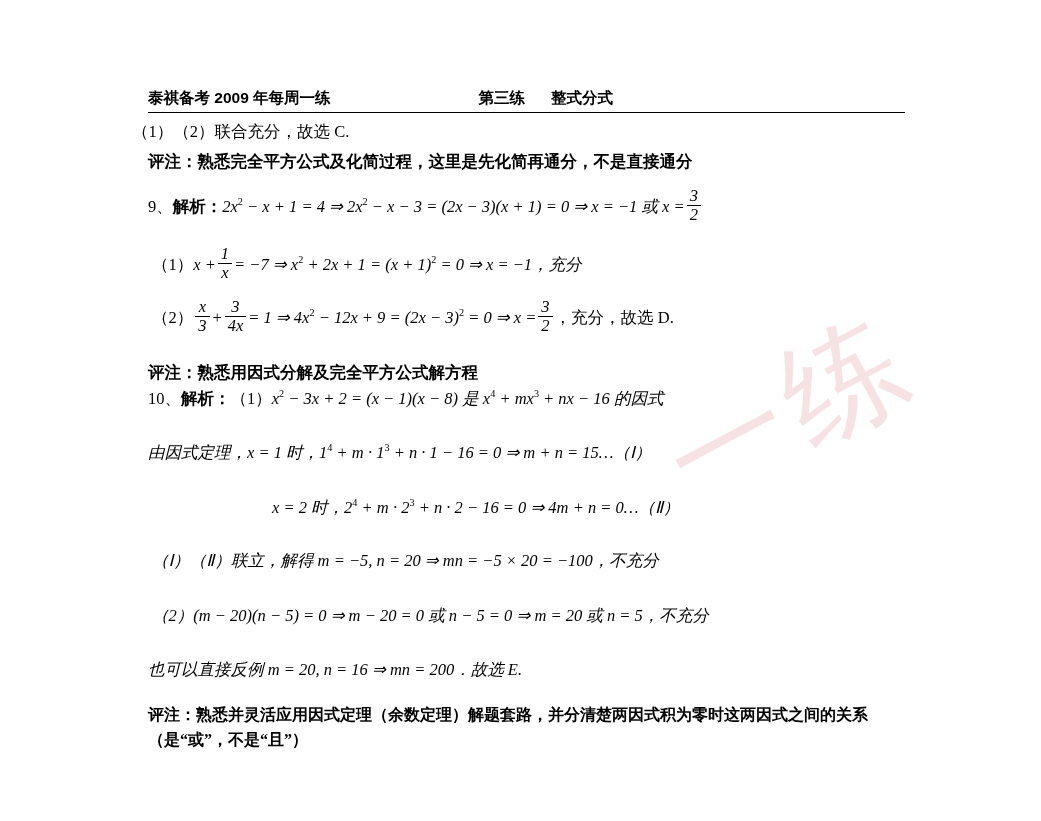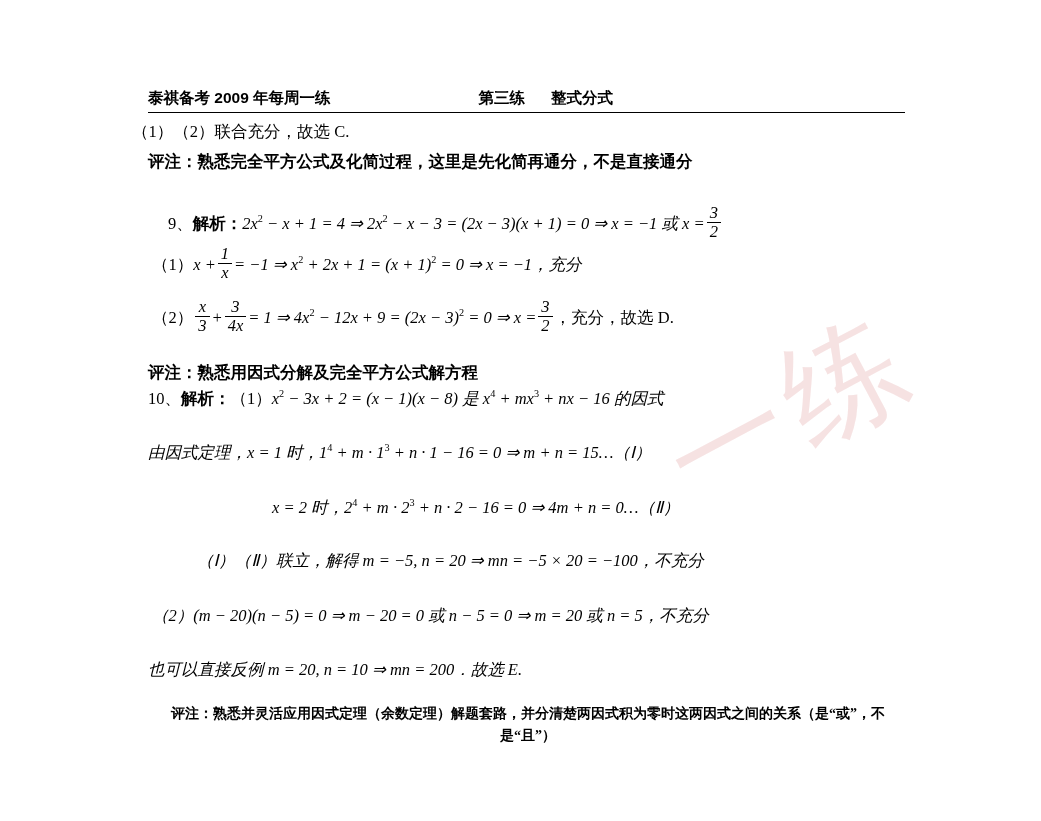--- a/index.html
+++ b/index.html
@@ -100,24 +100,23 @@
     text-align: center;
     font-style: italic;
     line-height: 1.08;
     margin: 0 2px;
   }
   .frac .num { display: block; padding: 0 3px; border-bottom: 1px solid #000; }
   .frac .den { display: block; padding: 0 3px; }
   .cn { font-style: normal; font-family: "Liberation Serif", serif; }
   .wrapline {
     position: absolute;
-    font-size: 14px;
+    font-size: 16px;
     line-height: 1.55;
     white-space: normal;
-    text-align: center;
   }
 </style>
 </head>
 <body>
 
 <div class="page">
 
   <div class="watermark">一练</div>
 
   <div class="content">
@@ -128,26 +127,26 @@
     <div class="rule"></div>
 
     <div class="line" style="left:132px; top:122px;">
       <span class="cn">（1）（2）联合充分，故选 C.</span>
     </div>
 
     <div class="line" style="left:148px; top:152px;">
       <span class="cn bold">评注：</span><span class="cn bold">熟悉完全平方公式及化简过程，这里是先化简再通分，不是直接通分</span>
     </div>
 
-    <div class="line" style="left:148px; top:204px;margin-left:20px;">
+    <div class="line" style="left:148px; top:187px;">
       <span class="cn">9、</span><span class="cn bold">解析：</span><span class="math">2x</span><sup>2</sup><span class="math"> − x + 1 = 4 ⇒ 2x</span><sup>2</sup><span class="math"> − x − 3 = (2x − 3)(x + 1) = 0 ⇒ x = −1 或 x =</span><span class="frac"><span class="num">3</span><span class="den">2</span></span>
     </div>
 
     <div class="line" style="left:152px; top:245px;">
-      <span class="cn">（1）</span><span class="math">x +</span><span class="frac"><span class="num">1</span><span class="den">x</span></span><span class="math">= −1 ⇒ x</span><sup>2</sup><span class="math"> + 2x + 1 = (x + 1)</span><sup>2</sup><span class="math"> = 0 ⇒ x = −1，充分</span>
+      <span class="cn">（1）</span><span class="math">x +</span><span class="frac"><span class="num">1</span><span class="den">x</span></span><span class="math">= −7 ⇒ x</span><sup>2</sup><span class="math"> + 2x + 1 = (x + 1)</span><sup>2</sup><span class="math"> = 0 ⇒ x = −1，充分</span>
     </div>
 
     <div class="line" style="left:152px; top:298px;">
       <span class="cn">（2）</span><span class="frac"><span class="num">x</span><span class="den">3</span></span><span class="math">+</span><span class="frac"><span class="num">3</span><span class="den">4x</span></span><span class="math">= 1 ⇒ 4x</span><sup>2</sup><span class="math"> − 12x + 9 = (2x − 3)</span><sup>2</sup><span class="math"> = 0 ⇒ x =</span><span class="frac"><span class="num">3</span><span class="den">2</span></span><span class="cn">，充分，故选 D.</span>
     </div>
 
     <div class="line" style="left:148px; top:355px;margin-top:8px;">
       <span class="cn bold">评注：</span><span class="cn bold">熟悉用因式分解及完全平方公式解方程</span>
     </div>
 
@@ -156,30 +155,30 @@
     </div>
 
     <div class="line" style="left:148px; top:442px;">
       <span class="math">由因式定理，x = 1 时，1</span><sup>4</sup><span class="math"> + m · 1</span><sup>3</sup><span class="math"> + n · 1 − 16 = 0 ⇒ m + n = 15…（Ⅰ）</span>
     </div>
 
     <div class="line" style="left:272px; top:497px;">
       <span class="math">x = 2 时，2</span><sup>4</sup><span class="math"> + m · 2</span><sup>3</sup><span class="math"> + n · 2 − 16 = 0 ⇒ 4m + n = 0…（Ⅱ）</span>
     </div>
 
-    <div class="line" style="left:152px; top:551px;margin-left:45px;">
+    <div class="line" style="left:152px; top:551px;">
       <span class="math">（Ⅰ）（Ⅱ）联立，解得 m = −5, n = 20 ⇒ mn = −5 × 20 = −100，不充分</span>
     </div>
 
     <div class="line" style="left:152px; top:606px;">
       <span class="math">（2）(m − 20)(n − 5) = 0 ⇒ m − 20 = 0 或 n − 5 = 0 ⇒ m = 20 或 n = 5，不充分</span>
     </div>
 
     <div class="line" style="left:148px; top:660px;">
-      <span class="math">也可以直接反例 m = 20, n = 10 ⇒ mn = 200．故选 E.</span>
+      <span class="math">也可以直接反例 m = 20, n = 16 ⇒ mn = 200．故选 E.</span>
     </div>
 
     <div class="wrapline" style="left:148px; top:703px; width:760px;">
       <span class="cn bold">评注：</span><span class="cn bold">熟悉并灵活应用因式定理（余数定理）解题套路，并分清楚两因式积为零时这两因式之间的关系（是“或”，不是“且”）</span>
     </div>
 
   </div>
 </div>
 
 </body></html>

